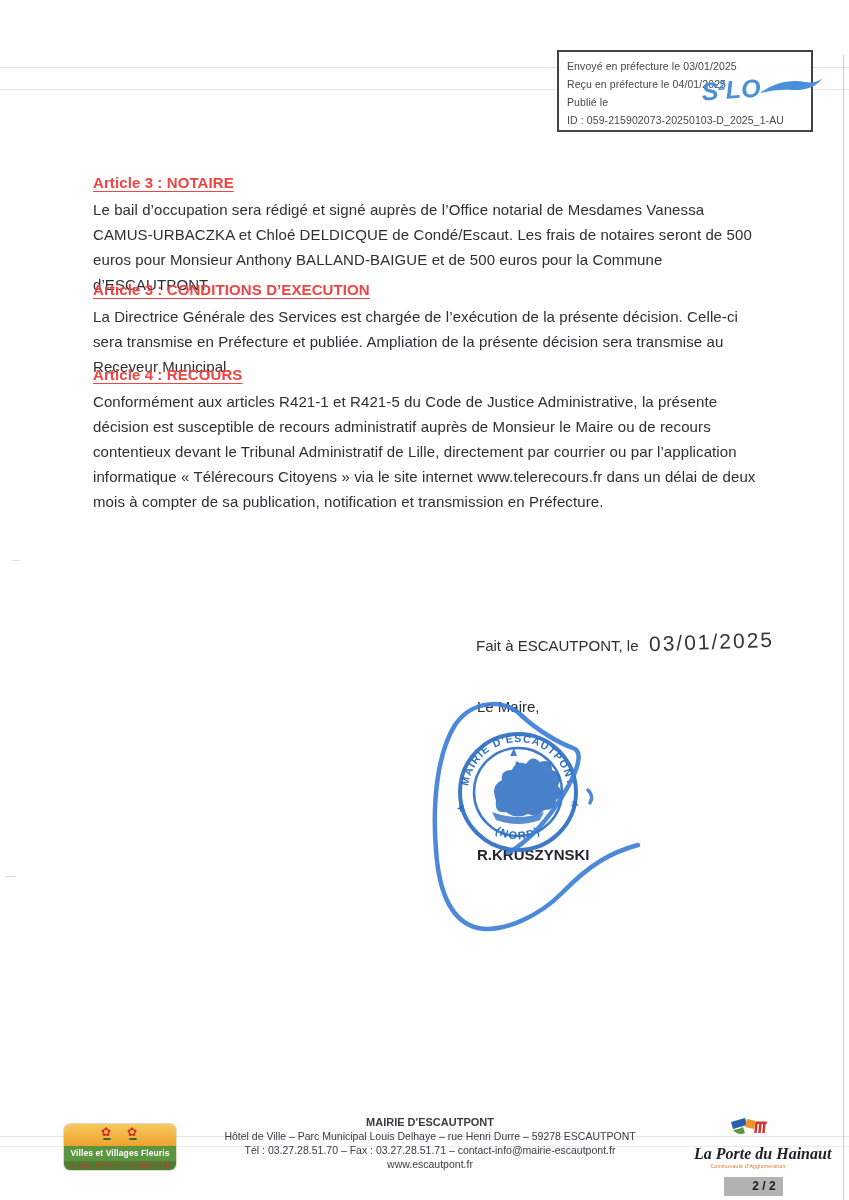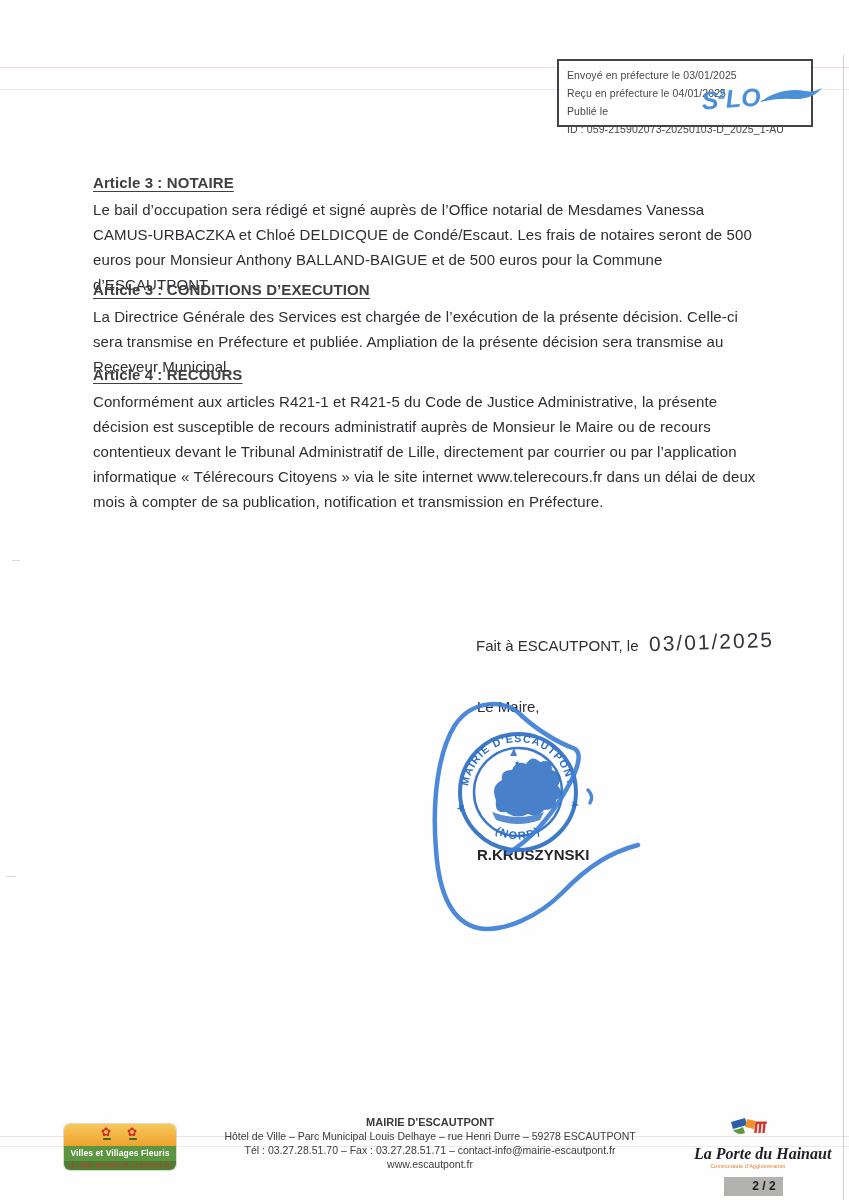--- a/index.html
+++ b/index.html
@@ -8,39 +8,39 @@
     background:#fefefe;overflow:hidden;
     font-family:"Liberation Sans",sans-serif;color:#2e2e34;
   }
   
   .scanline{position:absolute;left:0;right:0;height:1px;pointer-events:none;}
   .vline{position:absolute;width:1px;pointer-events:none;}
   .dash{position:absolute;height:1px;pointer-events:none;background:rgba(150,150,155,.35);}
 
   
   .stamp-box{
-    position:absolute;left:557px;top:59px;width:256px;height:68px;
+    position:absolute;left:557px;top:50px;width:256px;height:82px;
     border:2px solid #43434a;background:rgba(255,255,255,.85);
     padding:5px 0 0 8px;box-sizing:border-box;
     font-size:10.5px;color:#46464c;line-height:18px;letter-spacing:.1px;
   }
   .slo{
     position:absolute;left:143px;top:22px;width:120px;height:40px;
     color:#4a90d9;font-style:italic;font-weight:bold;font-size:25px;
     transform:rotate(-4deg);white-space:nowrap;
   }
   .slo sup{font-size:13px;}
   .slo svg{position:absolute;left:58px;top:6px;}
 
   
   .article{position:absolute;left:93px;width:672px;}
   .article h2{
     margin:0;font-size:15px;font-weight:bold;line-height:25px;
     text-decoration:underline;text-underline-offset:3px;
-    color:#404040;letter-spacing:.1px;
+    color:#ef4444;letter-spacing:.1px;
   }
   .article p{margin:2px 0 0 0;font-size:15px;line-height:25px;letter-spacing:.1px;}
 
   .fait-line{position:absolute;left:476px;top:632px;font-size:15px;white-space:nowrap;}
   .handwritten{
     display:inline-block;font-size:21px;letter-spacing:2px;
     transform:rotate(-2deg) translateY(-2px);margin-left:10px;color:#33333b;
   }
   .le-maire{position:absolute;left:477px;top:698px;font-size:15px;}
   .signatory{position:absolute;left:477px;top:846px;font-size:15px;font-weight:600;color:#26262c;}

